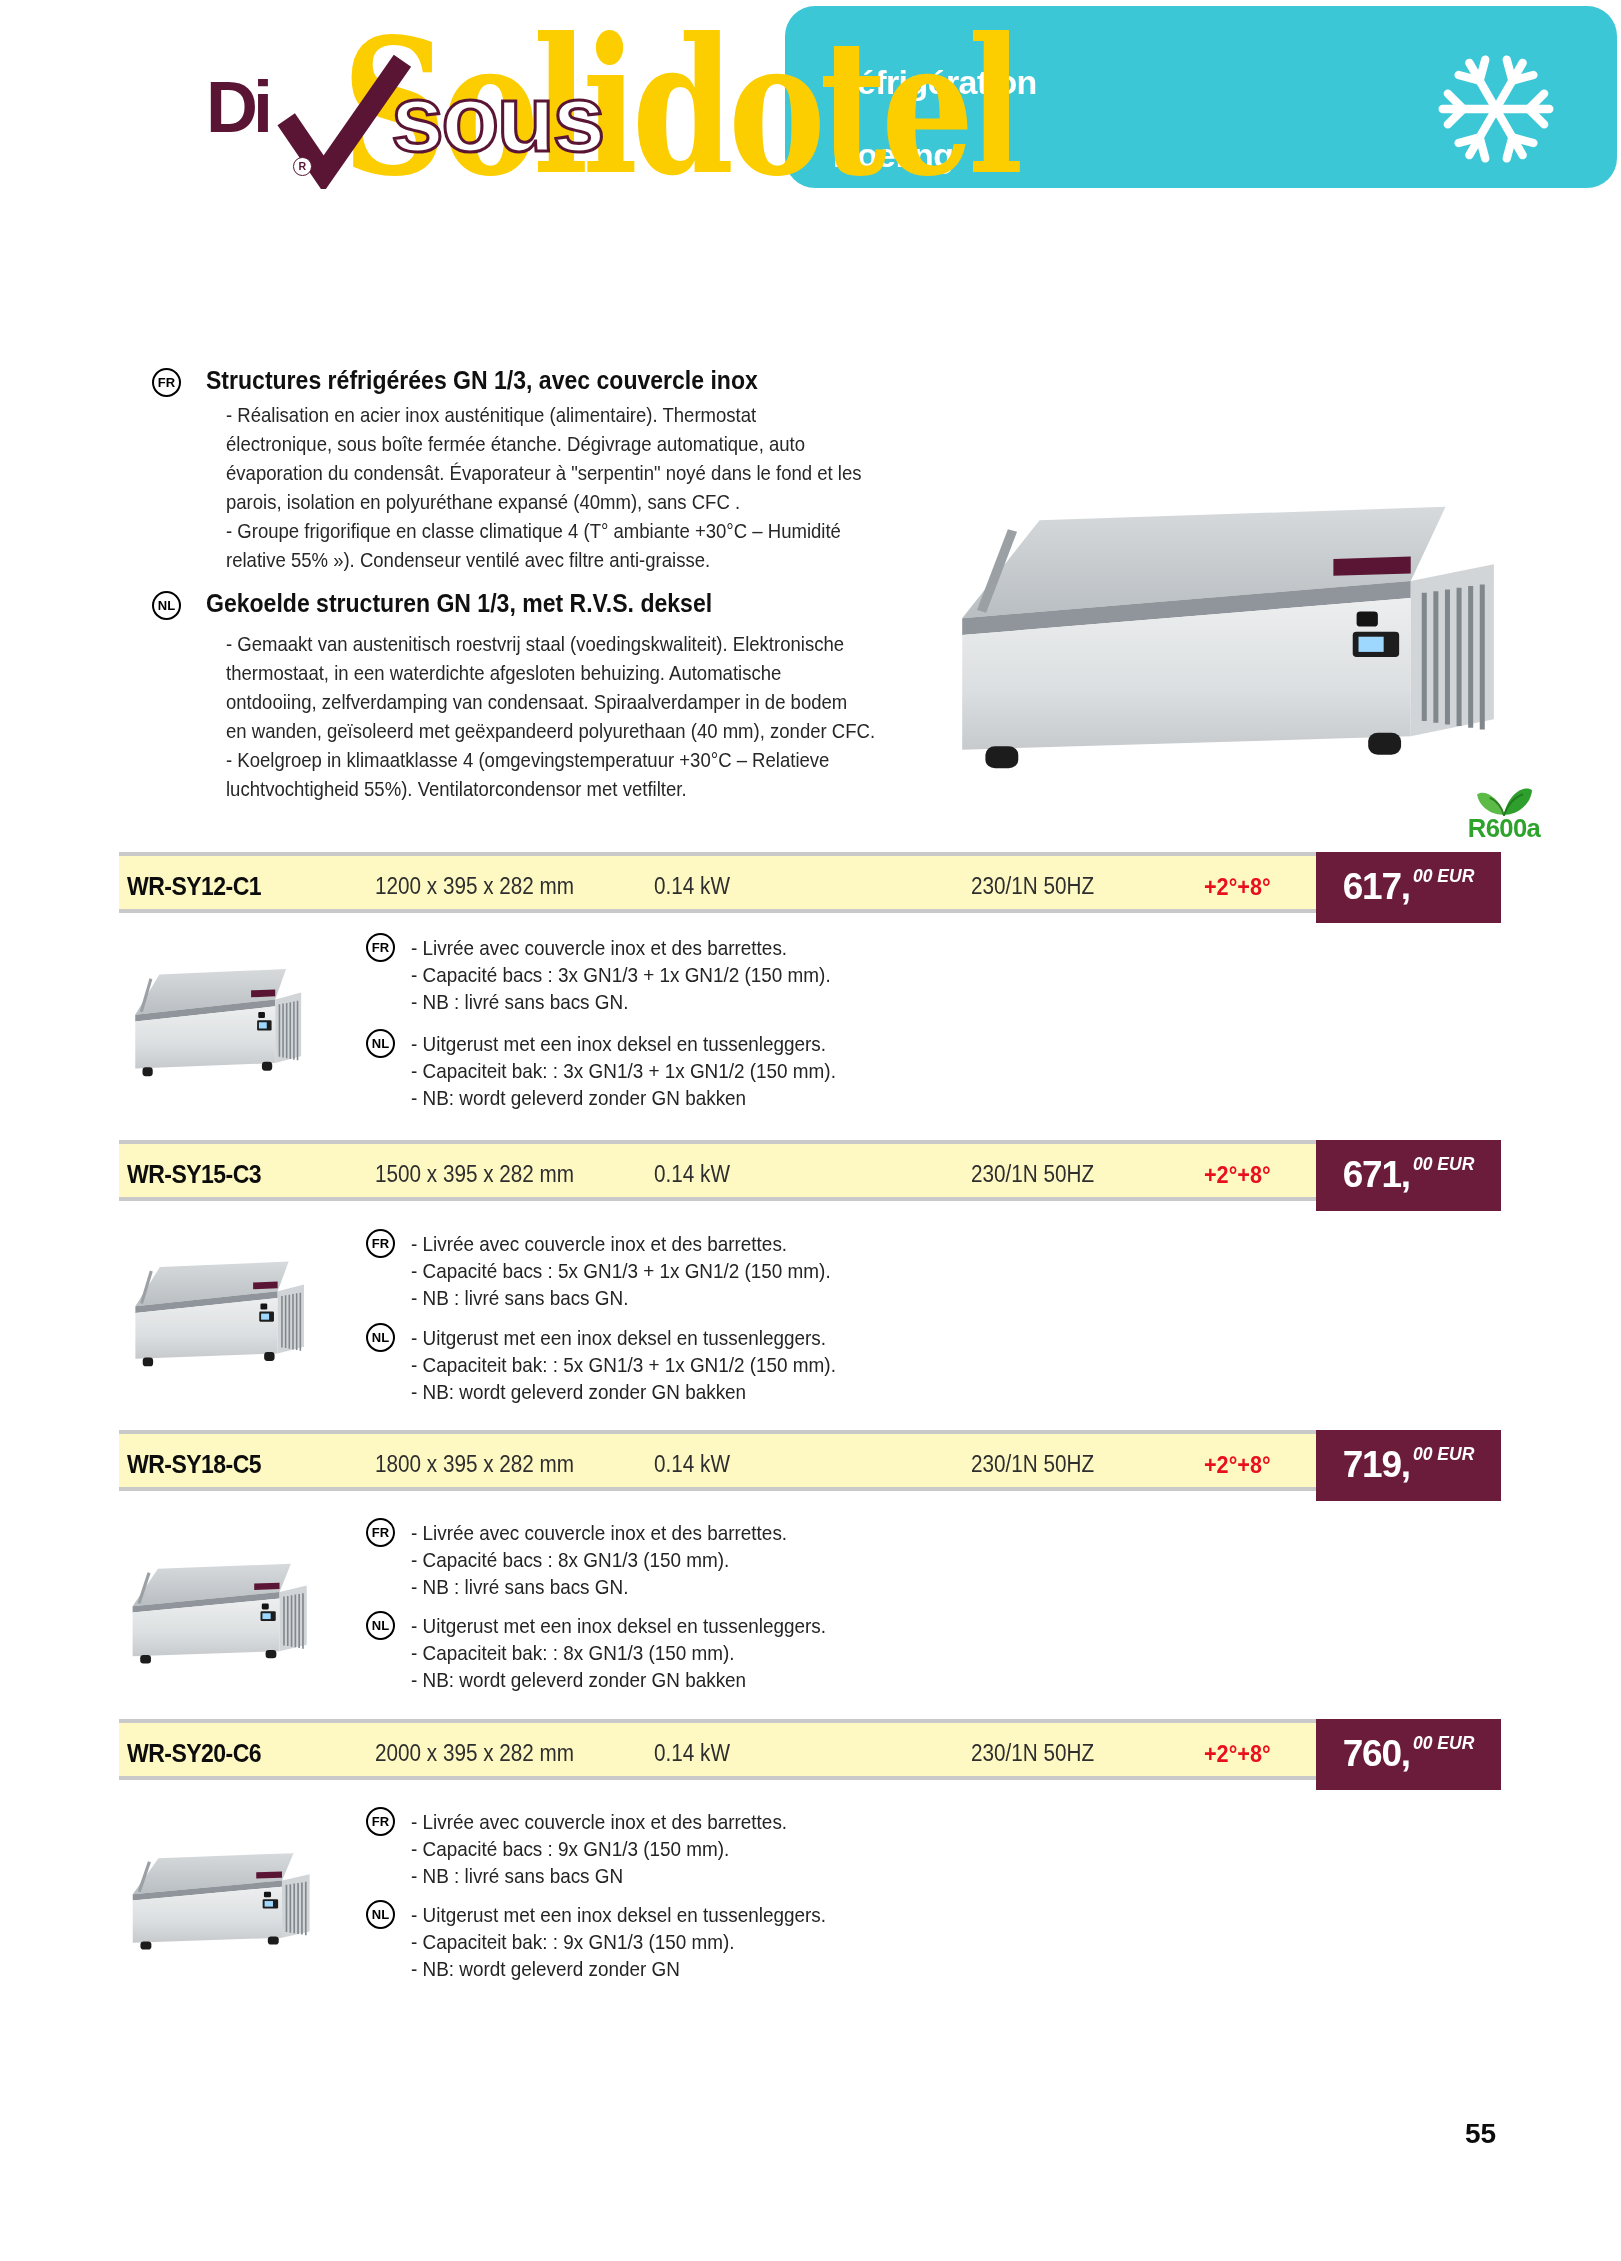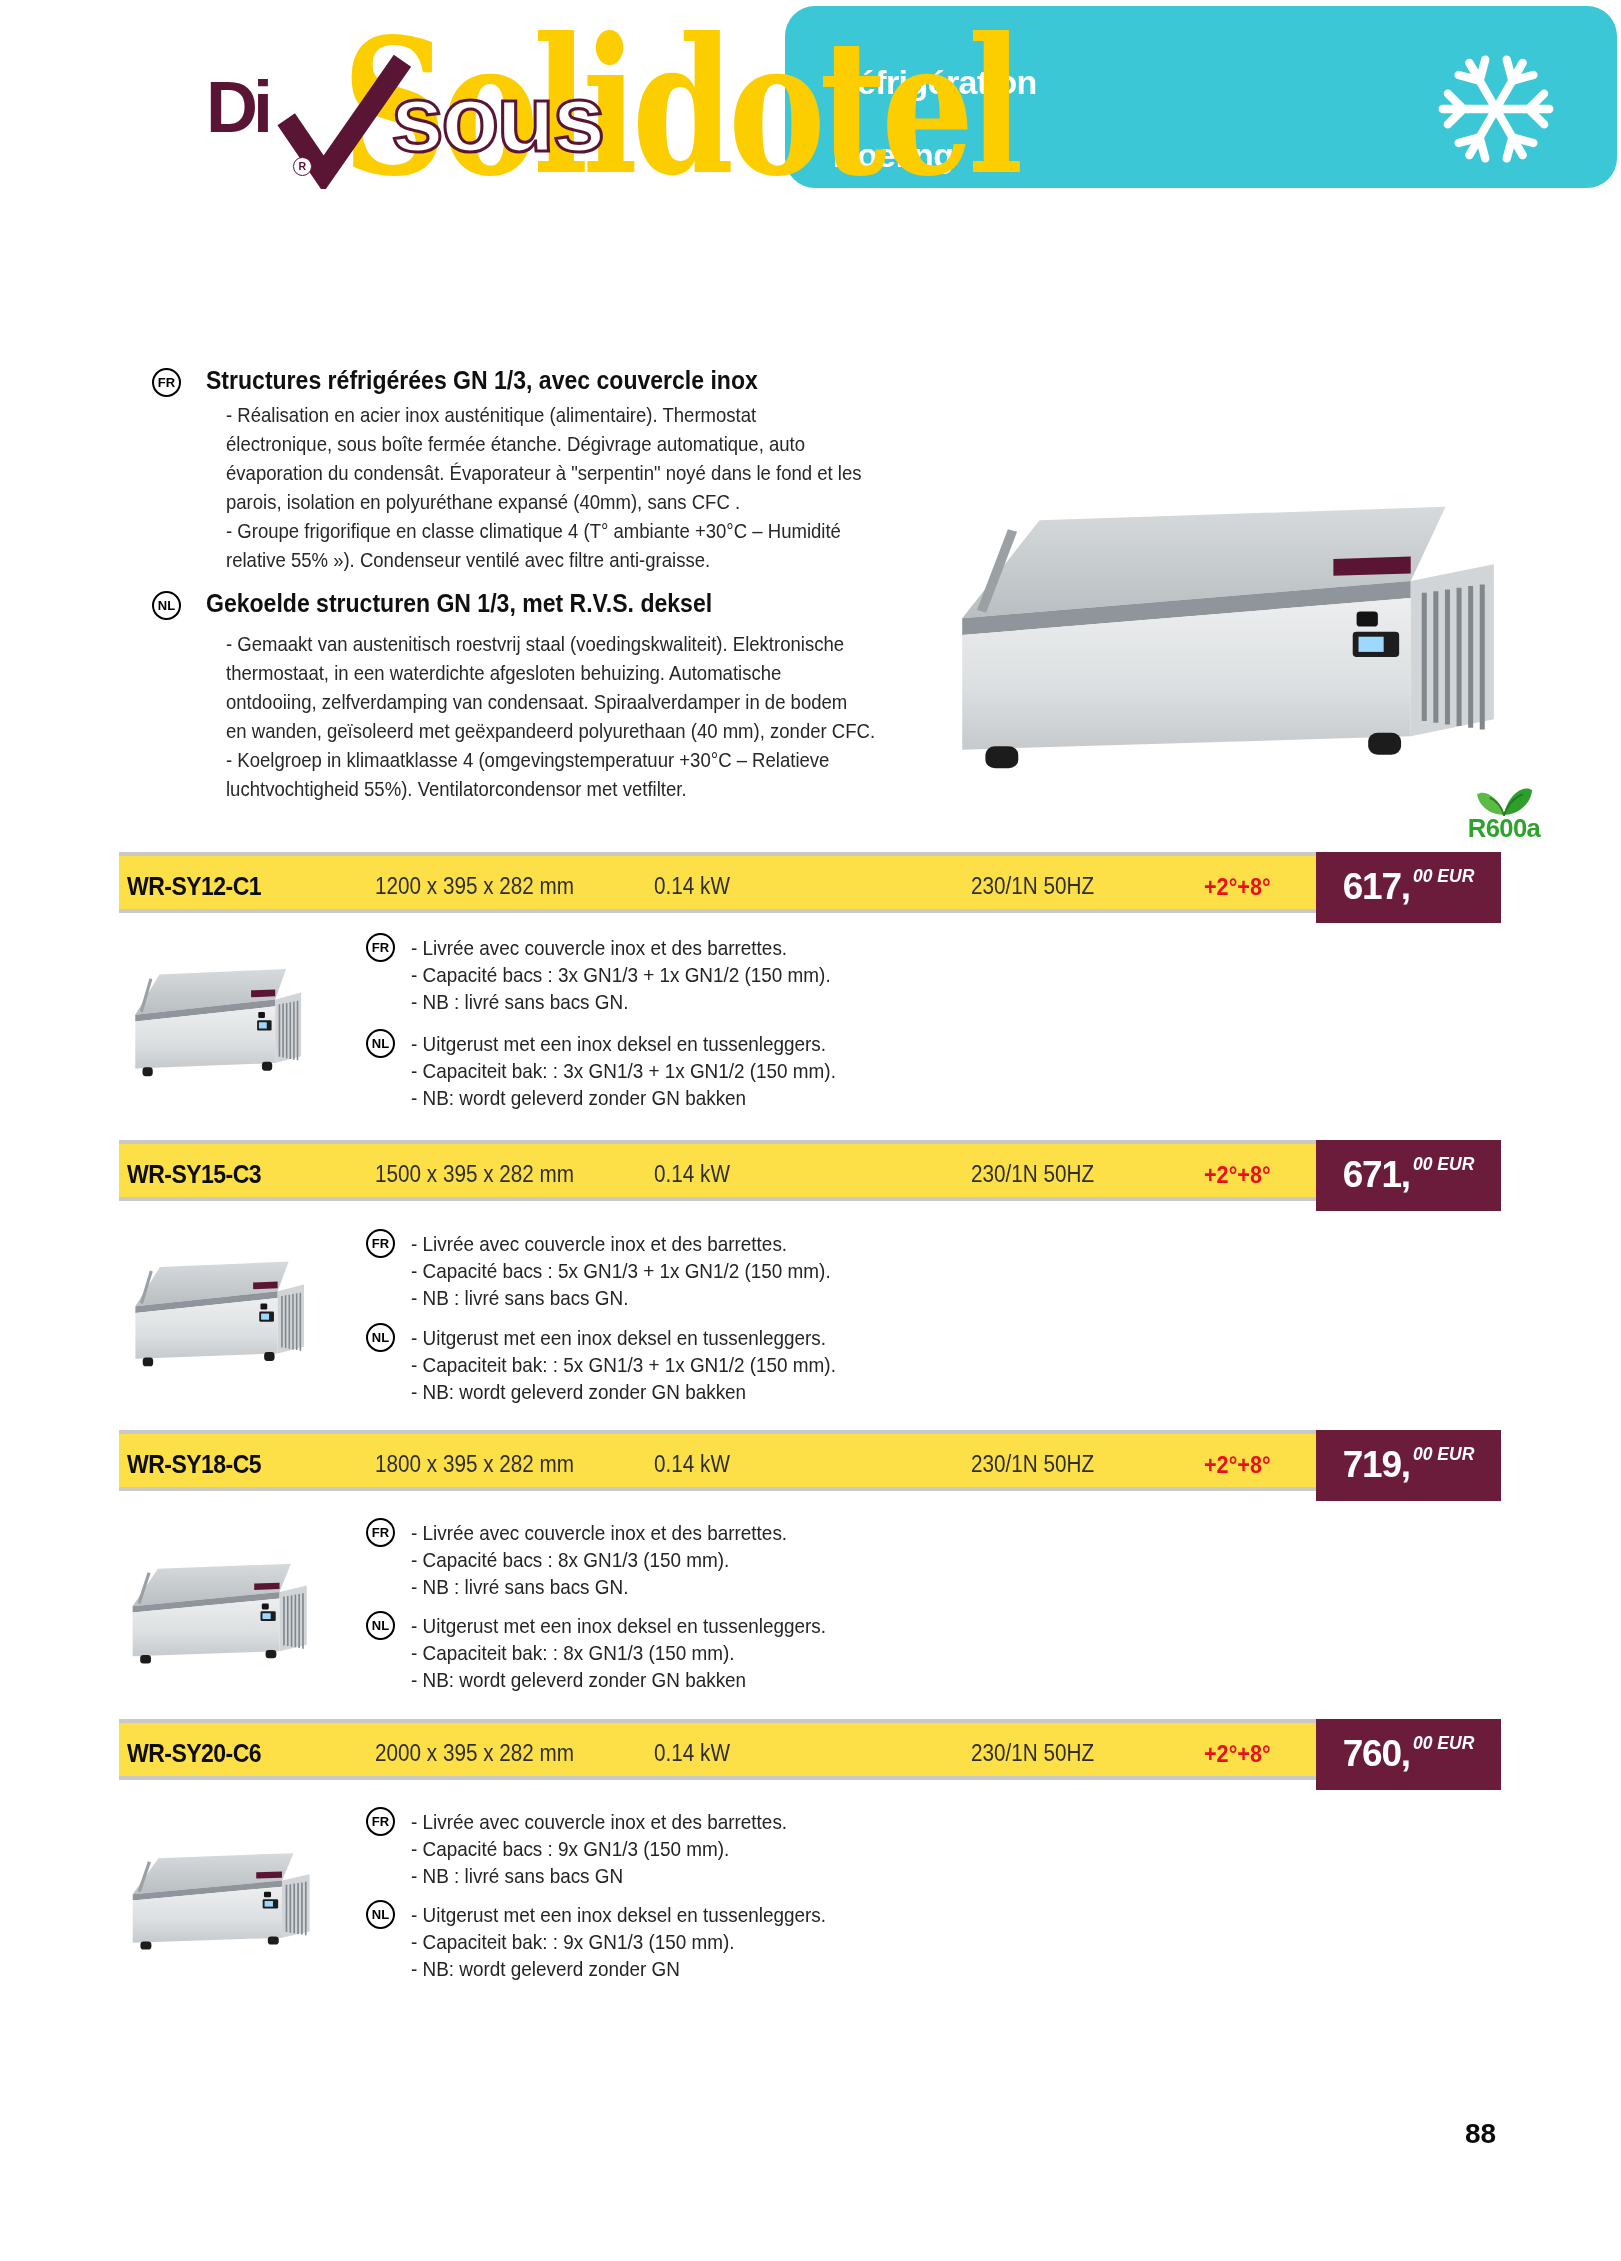--- a/index.html
+++ b/index.html
@@ -78,21 +78,21 @@
   
   .photo{position:absolute;left:939px;top:463px;width:580px;height:312px;z-index:1;}
   .eco{position:absolute;left:1457px;top:780px;width:94px;text-align:center;z-index:2;}
   .eco svg{width:62px;height:37px;}
   .eco-text{font-size:25.6px;font-weight:bold;color:var(--green);letter-spacing:-0.6px;margin-top:-5px;}
 
   
   .prow{
     position:absolute;left:119px;width:1382px;height:61px;
     border-top:4.4px solid var(--line);border-bottom:4.4px solid var(--line);
-    background:#fde047;z-index:2;
+    background:#fef9c3;z-index:2;
   }
   .cell{position:absolute;top:0;height:61px;line-height:61px;white-space:nowrap;}
   .c-code{left:7.5px;font-size:25.6px;font-weight:bold;letter-spacing:-0.6px;color:#0d0d0d;}
   .c-dims{left:256px;font-size:23px;color:#2e2e2e;}
   .c-power{left:535px;font-size:23px;color:#2e2e2e;}
   .c-volt{left:852px;font-size:23px;color:#2e2e2e;}
   .c-temp{left:1085px;font-size:24px;font-weight:bold;color:var(--red);}
   .pricebox{
     position:absolute;right:0;top:-4.4px;width:185px;height:71px;background:var(--maroon);
     color:#fff;display:flex;align-items:center;justify-content:center;z-index:3;
@@ -323,14 +323,14 @@
 </div>
 <div class="detail" style="top:1901px">
   <div class="badge">NL</div>
   <div class="d-lines">
     <div class="ln cond">- Uitgerust met een inox deksel en tussenleggers.</div>
     <div class="ln cond">- Capaciteit bak: : 9x GN1/3 (150 mm).</div>
     <div class="ln cond">- NB: wordt geleverd zonder GN</div>
   </div>
 </div>
 
-<div class="pagenum">88</div>
+<div class="pagenum">55</div>
 
 
 </body></html>

